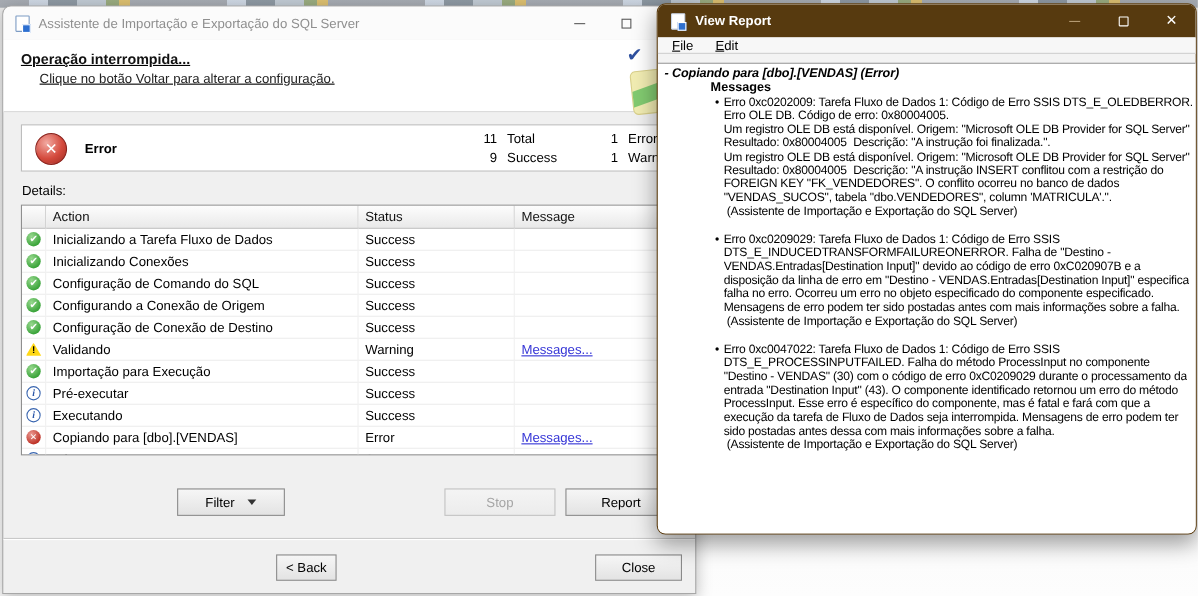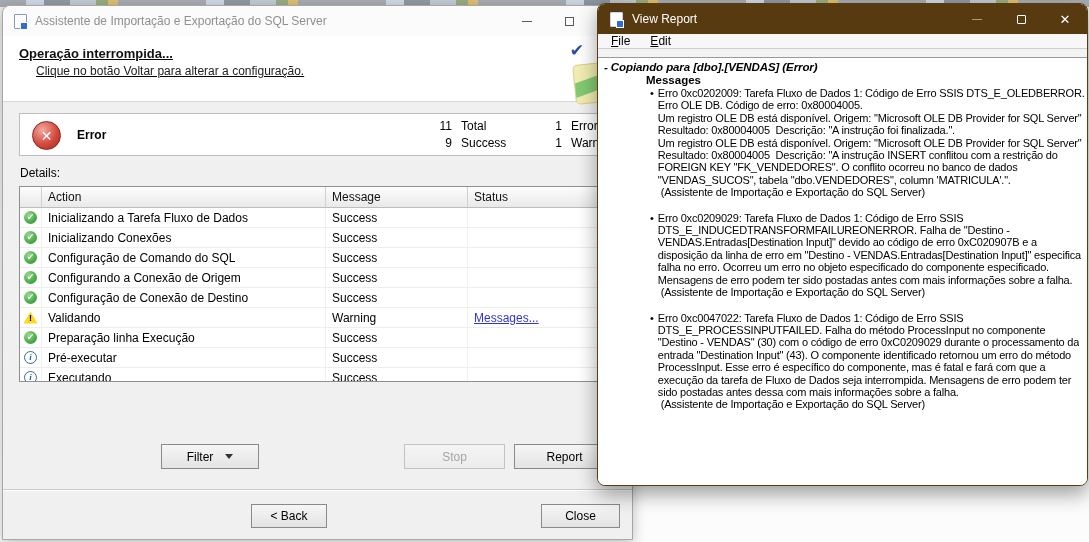--- a/index.html
+++ b/index.html
@@ -77,21 +77,21 @@
     position:absolute; left:402px; top:5px;
     display:grid; grid-template-columns:30px 76px 16px 64px;
     column-gap:9px; row-gap:3px; font-size:12px; color:#000;
   }
   .stat-num{ text-align:right; }
 
   .details-label{ position:absolute; top:160px; left:17px; font-size:12px; color:#000; }
 
   
   .dtable{
-    position:absolute; top:180px; left:16px; width:604px; height:196px;
+    position:absolute; top:180px; left:16px; width:604px; height:228px;
     background:#fff; border:1px solid #8f8f8f; overflow:hidden;
   }
   .thead{ display:grid; grid-template-columns:22px 284px 142px 1fr; height:21px; }
   .th{
     background:linear-gradient(180deg,#fdfdfd,#e9e9e9);
     border-right:1px solid #cfcfcf; border-bottom:1px solid #bdbdbd;
     font-size:12px; color:#111; display:flex; align-items:center; padding-left:6px;
   }
   .trow{ display:grid; grid-template-columns:22px 284px 142px 1fr; height:20px; }
   .td{
@@ -120,35 +120,35 @@
     display:flex; align-items:center; justify-content:center;
   }
   .btn-filter{ top:438px; left:158px; width:98px; gap:12px; }
   .caret-down{ width:0; height:0; border-left:4px solid transparent;
     border-right:4px solid transparent; border-top:5px solid #333; }
   .btn-stop{ top:438px; left:401px; width:101px; color:#a5a5a5; border-color:#c2c2c2;
     background:linear-gradient(180deg,#f4f4f4,#ececec); }
   .btn-report{ top:438px; left:511px; width:101px; }
   .etched{ position:absolute; top:483px; left:0; right:0; height:2px;
     border-top:1px solid #c9c9c9; border-bottom:1px solid #fff; }
-  .btn-back{ top:498px; left:248px; width:76px; height:24px; }
+  .btn-back{ top:498px; left:248px; width:55px; height:24px; }
   .btn-close{ top:498px; left:538px; width:79px; height:24px; }
 
   
   .report{
     left:597px; top:3px; width:491px; height:483px;
     background:#f3f3f3; border:1px solid #5c3c0e; border-radius:8px;
     box-shadow:0 8px 20px rgba(0,0,0,.38);
     z-index:2; overflow:hidden;
   }
   .rp-titlebar{
     position:absolute; top:0; left:0; right:0; height:30px;
     background:#573a0f; display:flex; align-items:center;
   }
-  .rp-title{ color:#fff; font-size:12px; margin-left:9px; }
+  .rp-title{ color:#fff; font-size:12px; margin-left:9px;font-weight:bold; }
   .rp-doc{ border-color:#c8d4e6; margin-left:12px; }
   .rp-controls{ position:absolute; right:0; top:0; height:30px; display:flex; }
   .rp-capbtn{ width:44px; height:30px; display:flex; align-items:center; justify-content:center; color:#fff; font-size:13px; }
   .rp-min{ width:10px; height:1px; background:#b49a72; }
   .rp-max{ width:9px; height:9px; border:1px solid #fff; border-radius:1px; }
 
   .rp-menubar{
     position:absolute; top:30px; left:0; right:0; height:15px; background:#f7f7f7;
     display:flex; align-items:center; gap:6px; padding-left:6px;
     border-bottom:1px solid #d0d0d0;
@@ -213,22 +213,22 @@
       <span>Warning</span>
     </div>
   </div>
 
   <div class="details-label">Details:</div>
 
   <div class="dtable">
     <div class="thead">
       <div class="th"></div>
       <div class="th">Action</div>
+      <div class="th">Status</div>
       <div class="th">Message</div>
-      <div class="th">Status</div>
     </div>
 
     <div class="trow">
       <div class="td celic">
           <span class="ico ic-s">✔</span>
         </div>
       <div class="td">Inicializando a Tarefa Fluxo de Dados</div>
       <div class="td">Success</div>
       <div class="td"></div>
     </div>
@@ -271,21 +271,21 @@
       <div class="td">Validando</div>
       <div class="td">Warning</div>
       <div class="td">
           <span class="msg-link">Messages...</span>
         </div>
     </div>
     <div class="trow">
       <div class="td celic">
           <span class="ico ic-s">✔</span>
         </div>
-      <div class="td">Preparação linha Execução</div>
+      <div class="td">Importação para Execução</div>
       <div class="td">Success</div>
       <div class="td"></div>
     </div>
     <div class="trow">
       <div class="td celic">
           <span class="ico ic-i">i</span>
         </div>
       <div class="td">Pré-executar</div>
       <div class="td">Success</div>
       <div class="td"></div>

